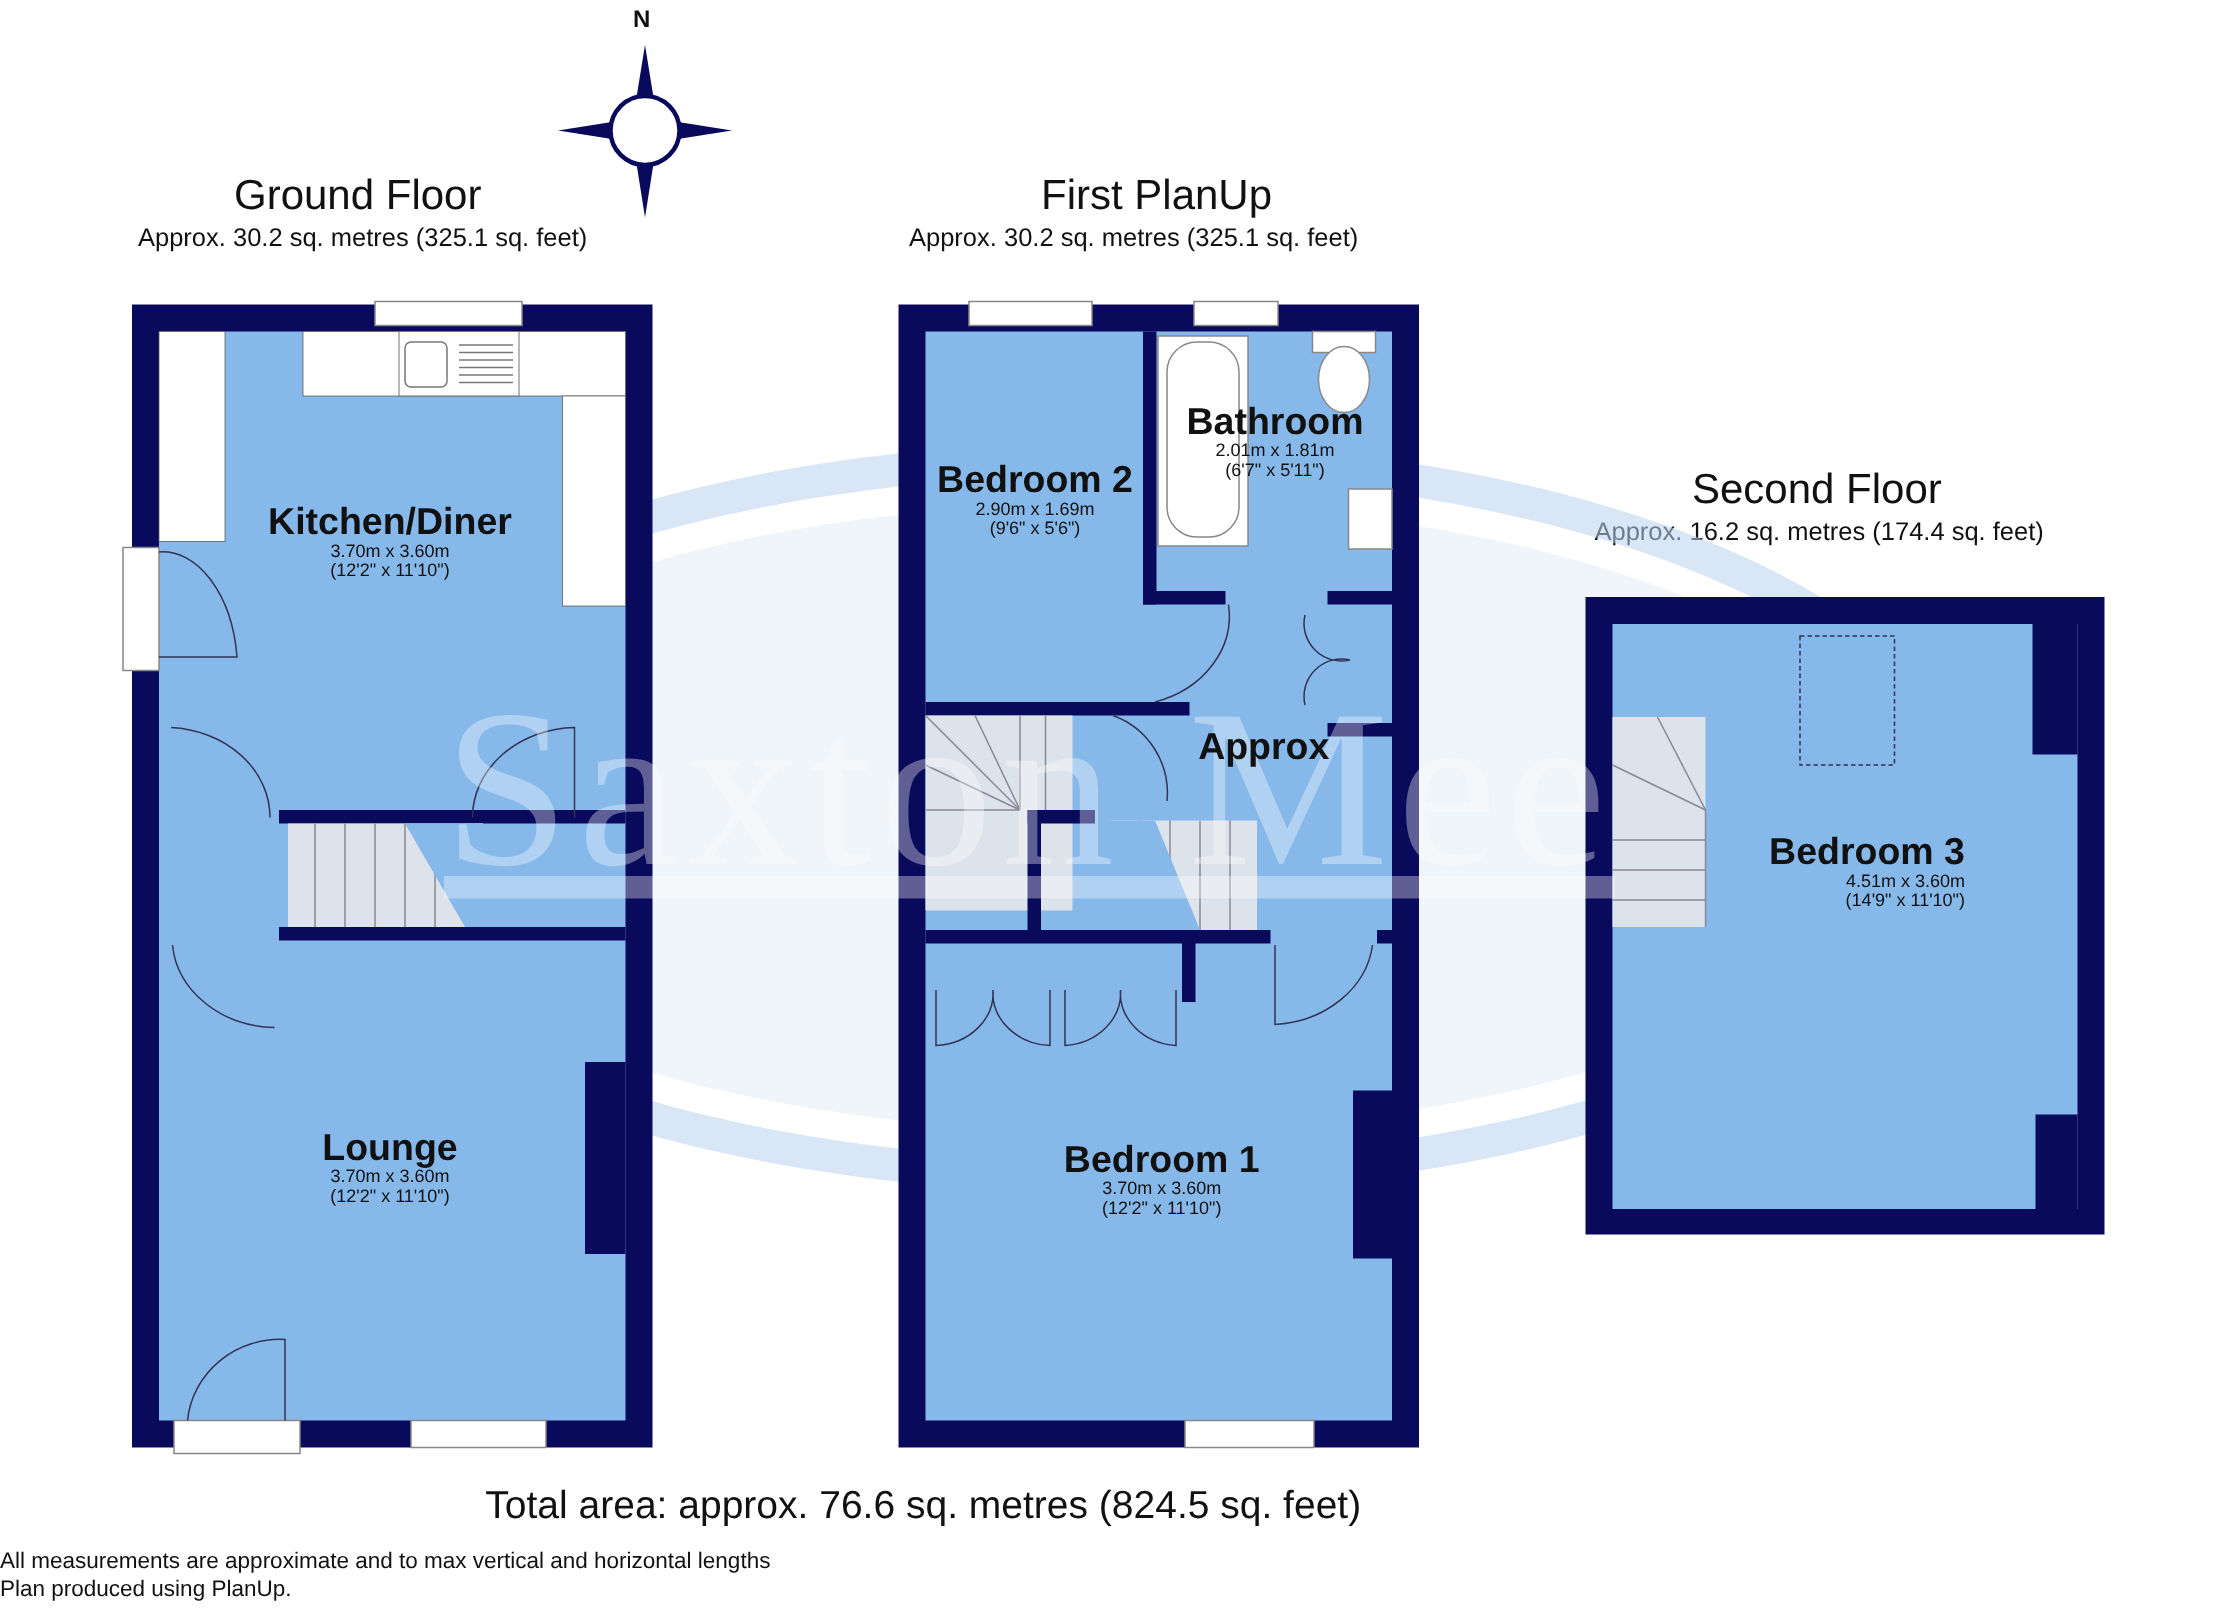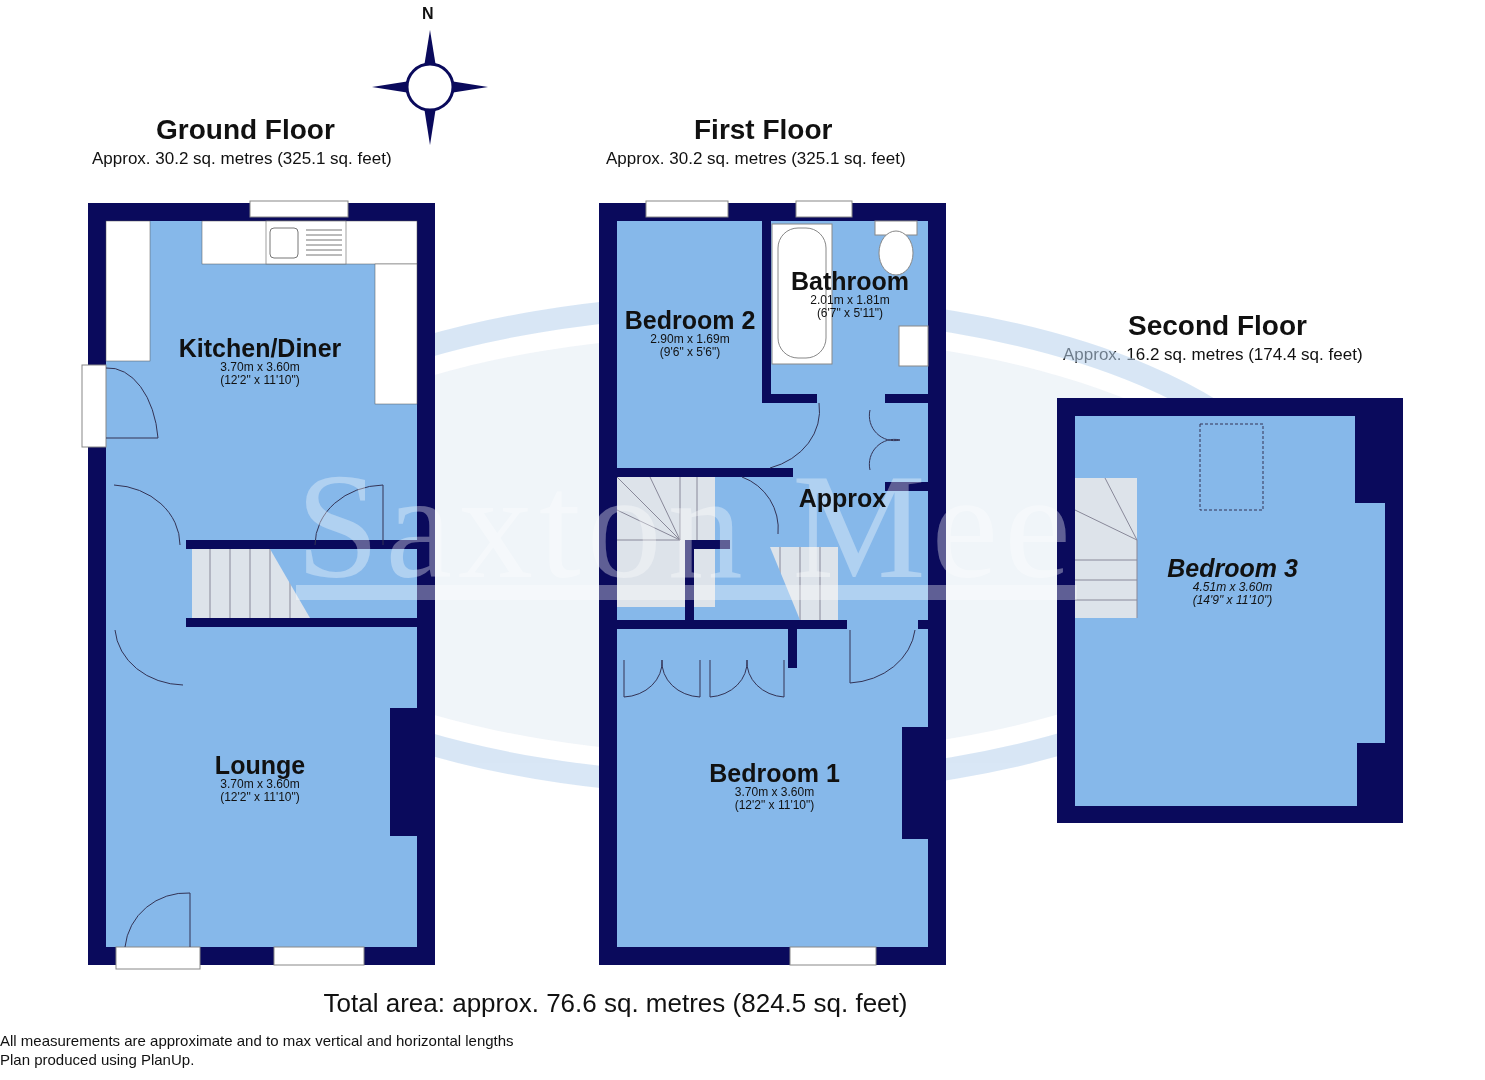--- a/index.html
+++ b/index.html
@@ -1,18 +1,18 @@
 <!DOCTYPE html>
 <html><head>
 <meta charset="utf-8">
 <style>
   html, body { margin:0; padding:0; background:#ffffff; }
   body { width:1485px; height:1080px; position:relative; overflow:hidden; font-family:"Liberation Sans", sans-serif; color:#111; }
   .abs { position:absolute; }
-  .floor-title { position:absolute; font-weight:bold; font-size:28px; text-align:center; white-space:nowrap; }
+  .floor-title { position:absolute; font-weight:normal; font-size:28px; text-align:center; white-space:nowrap; }
   .floor-sub { position:absolute; font-size:17px; text-align:center; white-space:nowrap; }
   .room-label { position:absolute; text-align:center; white-space:nowrap; line-height:1.05; z-index:5; }
   .room-label .rn { font-weight:bold; font-size:25px; display:block; }
   .room-label .rd { font-size:12px; display:block; }
   svg.plan { position:absolute; left:0; top:0; }
   .footer-total { position:absolute; left:0; width:1231px; top:988px; text-align:center; font-size:26px; }
   .footer-note { position:absolute; left:0; width:1268px; text-align:left; font-size:15px; }
   .wm { position:absolute; z-index:4; font-family:"Liberation Serif", serif; font-size:150px; color:rgba(255,255,255,0.35); left:296px; top:440px; letter-spacing:6px; white-space:nowrap;text-decoration:underline; }
 </style>
 </head>
@@ -25,21 +25,21 @@
     <polygon points="60,140 54,102 66,102" fill="#0a0a5c"></polygon>
     <polygon points="2,82 40,76 40,88" fill="#0a0a5c"></polygon>
     <polygon points="118,82 80,76 80,88" fill="#0a0a5c"></polygon>
     <circle cx="60" cy="82" r="23" fill="#fff" stroke="#0a0a5c" stroke-width="3"></circle>
   </svg>
 </div>
 
 <div class="floor-title" style="left:156px; top:114px;">Ground Floor</div>
 <div class="floor-sub" style="left:92px; top:149px;">Approx. 30.2 sq. metres (325.1 sq. feet)</div>
 
-<div class="floor-title" style="left:694px; top:114px;">First Floor</div>
+<div class="floor-title" style="left:694px; top:114px;">First PlanUp</div>
 <div class="floor-sub" style="left:606px; top:149px;">Approx. 30.2 sq. metres (325.1 sq. feet)</div>
 
 <div class="floor-title" style="left:1128px; top:310px;">Second Floor</div>
 <div class="floor-sub" style="left:1063px; top:345px;">Approx. 16.2 sq. metres (174.4 sq. feet)</div>
 
 <svg class="plan" width="1485" height="1080" viewBox="0 0 1485 1080">
 
   <g opacity="0.55">
     <ellipse cx="745" cy="545" rx="565" ry="240" fill="none" stroke="#b9d3ee" stroke-width="22"></ellipse>
     <ellipse cx="745" cy="545" rx="530" ry="210" fill="#c9d9ea" opacity="0.5"></ellipse>
@@ -189,21 +189,21 @@
   <span class="rd">(6'7" x 5'11")</span>
 </div>
 <div class="room-label" style="left:780px; top:485px; width:125px;">
   <span class="rn">Approx</span>
 </div>
 <div class="room-label" style="left:692px; top:760px; width:165px;">
   <span class="rn">Bedroom 1</span>
   <span class="rd">3.70m x 3.60m</span>
   <span class="rd">(12'2" x 11'10")</span>
 </div>
-<div class="room-label" style="left:1155px; top:555px; width:155px; text-align:center;font-style:italic;">
+<div class="room-label" style="left:1155px; top:555px; width:155px; text-align:right;">
   <span class="rn">Bedroom 3</span>
   <span class="rd">4.51m x 3.60m</span>
   <span class="rd">(14'9" x 11'10")</span>
 </div>
 
 <div class="footer-total">Total area: approx. 76.6 sq. metres (824.5 sq. feet)</div>
 <div class="footer-note" style="top:1032px;">All measurements are approximate and to max vertical and horizontal lengths</div>
 <div class="footer-note" style="top:1051px;">Plan produced using PlanUp.</div>
 
 </body></html>

